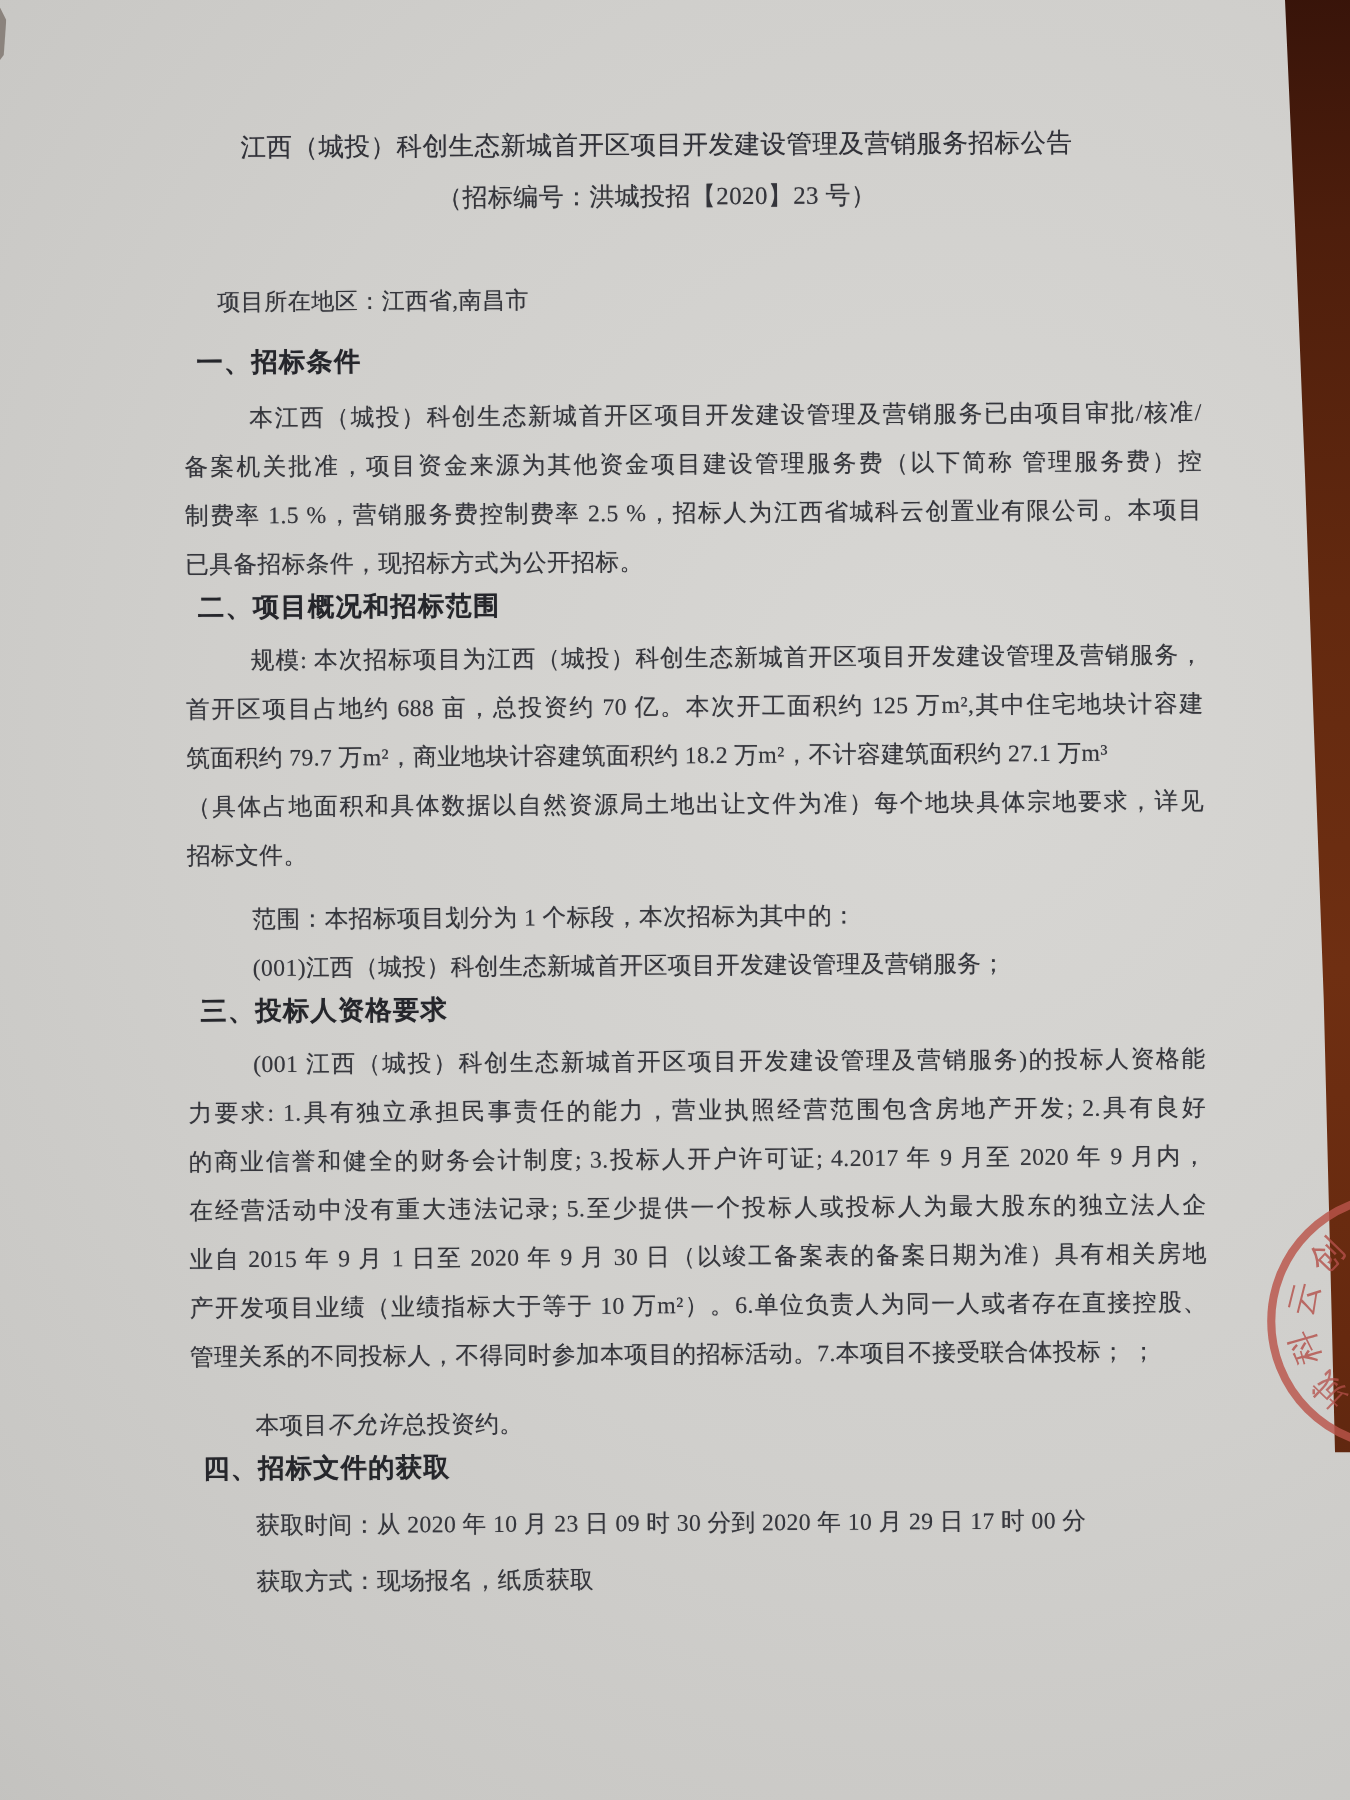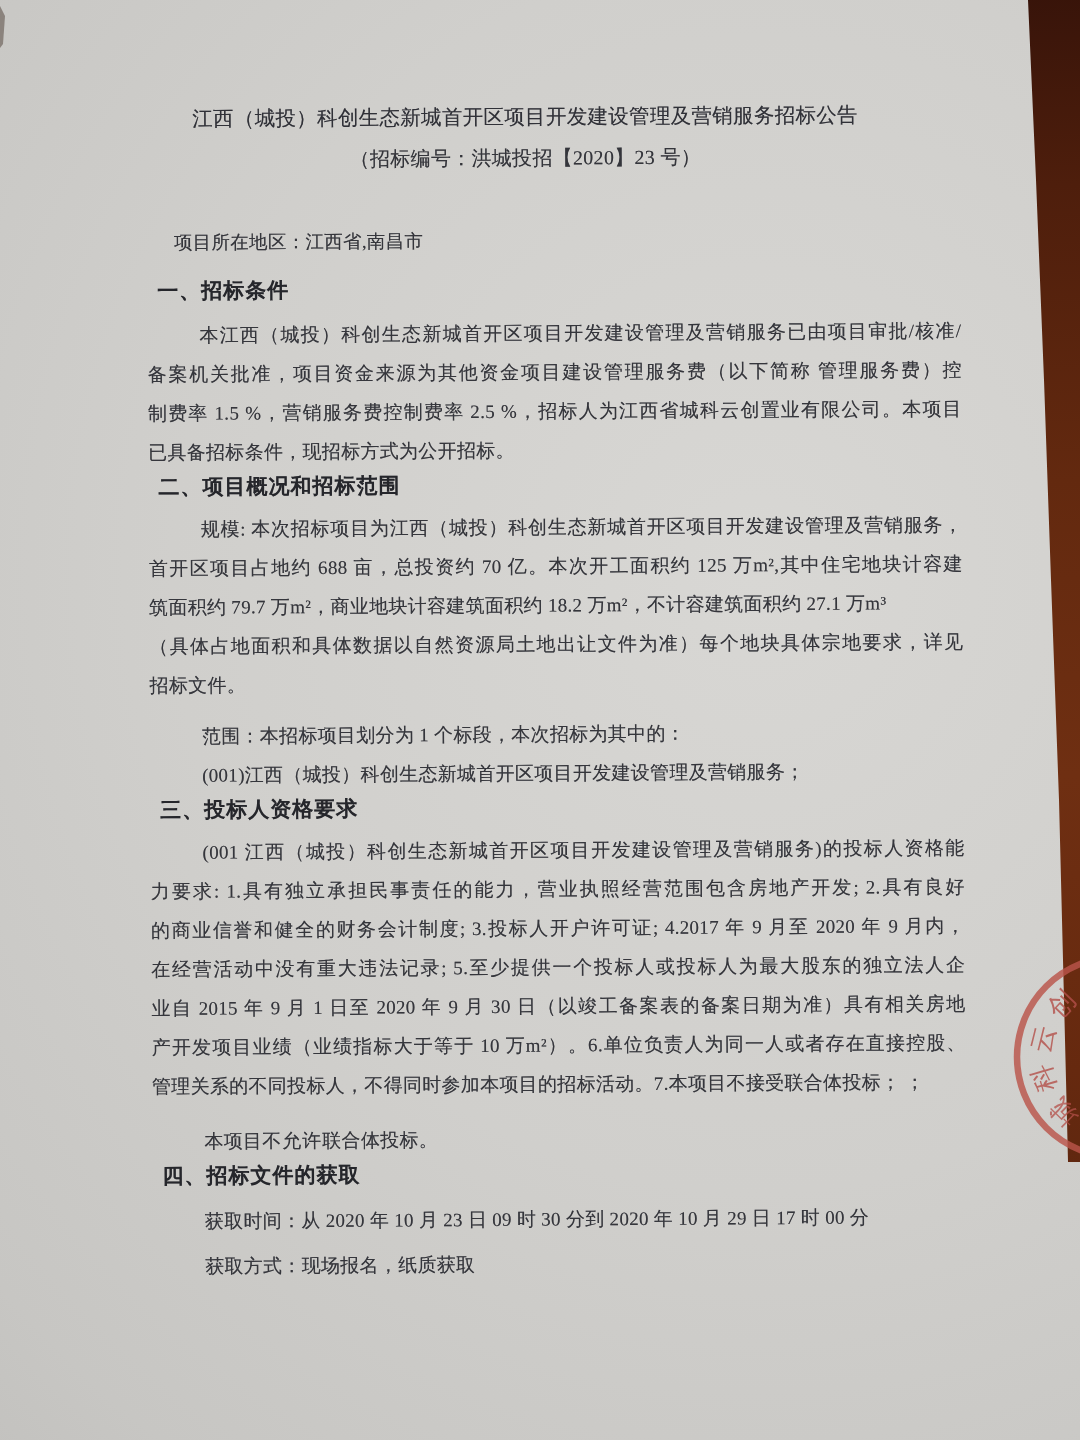--- a/index.html
+++ b/index.html
@@ -49,21 +49,21 @@
   .hd4{margin-top:0;}
   .para{margin-top:8px;}
   .para.p1{margin-top:10px;}
   .ln{line-height:39px;white-space:nowrap;}
   .ln.full{white-space:normal;text-align:justify;text-align-last:justify;}
   .ln.ind{text-indent:52px;}
   .gap12{margin-top:12px;}
   .gap16{margin-top:16px;}
   .gap11{margin-top:11px;}
   .gap6{margin-top:6px;}
-  .em{letter-spacing:1px;}
+  .em{font-style:italic;letter-spacing:1px;}
   .seal{position:absolute;left:1004px;top:942px;width:170px;height:235px;}
   .seal svg{display:block;}
   .seal text{
     font-family:"Liberation Serif","DejaVu Serif",serif;
     font-size:27px;fill:#b4504a;text-anchor:middle;dominant-baseline:central;
   }
 </style>
 </head>
 <body>
 
@@ -97,21 +97,21 @@
 
   <div class="hd hd3">三、投标人资格要求</div>
   <div class="para">
     <div class="ln full ind">(001 江西（城投）科创生态新城首开区项目开发建设管理及营销服务)的投标人资格能</div>
     <div class="ln full">力要求: 1.具有独立承担民事责任的能力，营业执照经营范围包含房地产开发; 2.具有良好</div>
     <div class="ln full">的商业信誉和健全的财务会计制度; 3.投标人开户许可证; 4.2017 年 9 月至 2020 年 9 月内，</div>
     <div class="ln full">在经营活动中没有重大违法记录; 5.至少提供一个投标人或投标人为最大股东的独立法人企</div>
     <div class="ln full">业自 2015 年 9 月 1 日至 2020 年 9 月 30 日（以竣工备案表的备案日期为准）具有相关房地</div>
     <div class="ln full">产开发项目业绩（业绩指标大于等于 10 万m²）。6.单位负责人为同一人或者存在直接控股、</div>
     <div class="ln">管理关系的不同投标人，不得同时参加本项目的招标活动。7.本项目不接受联合体投标； ；</div>
-    <div class="ln ind gap16"><span>本项目</span><span class="em">不允许</span><span>联合体投标。</span></div>
+    <div class="ln ind gap16"><span>本项目</span><span class="em">不允许</span><span>总投资约。</span></div>
   </div>
 
   <div class="hd hd4">四、招标文件的获取</div>
   <div class="para">
     <div class="ln ind gap11" style="margin-top:11px">获取时间：从 2020 年 10 月 23 日  09 时 30 分到 2020 年 10 月 29 日  17 时 00 分</div>
     <div class="ln ind gap6">获取方式：现场报名，纸质获取</div>
   </div>
 </div>
 
 <div class="seal">

